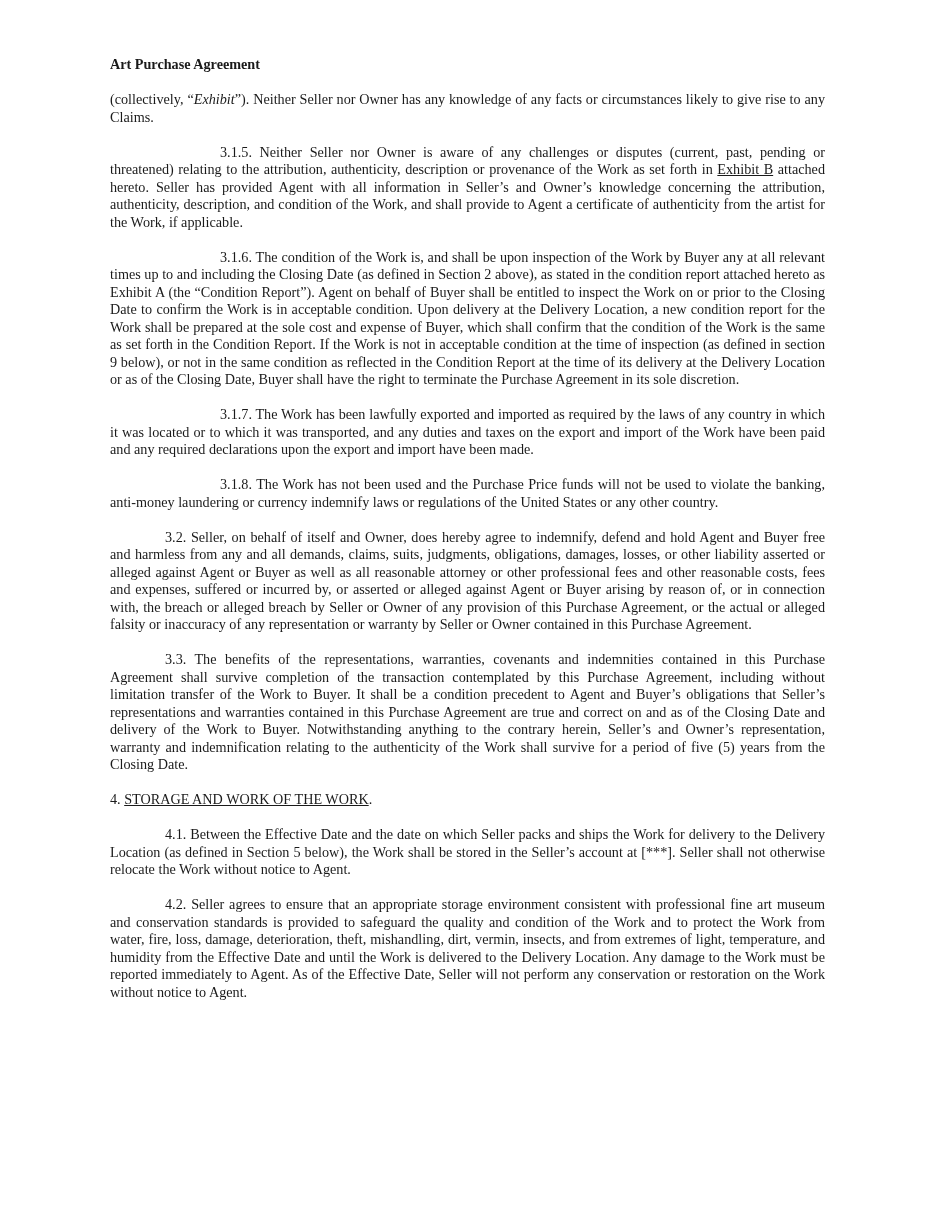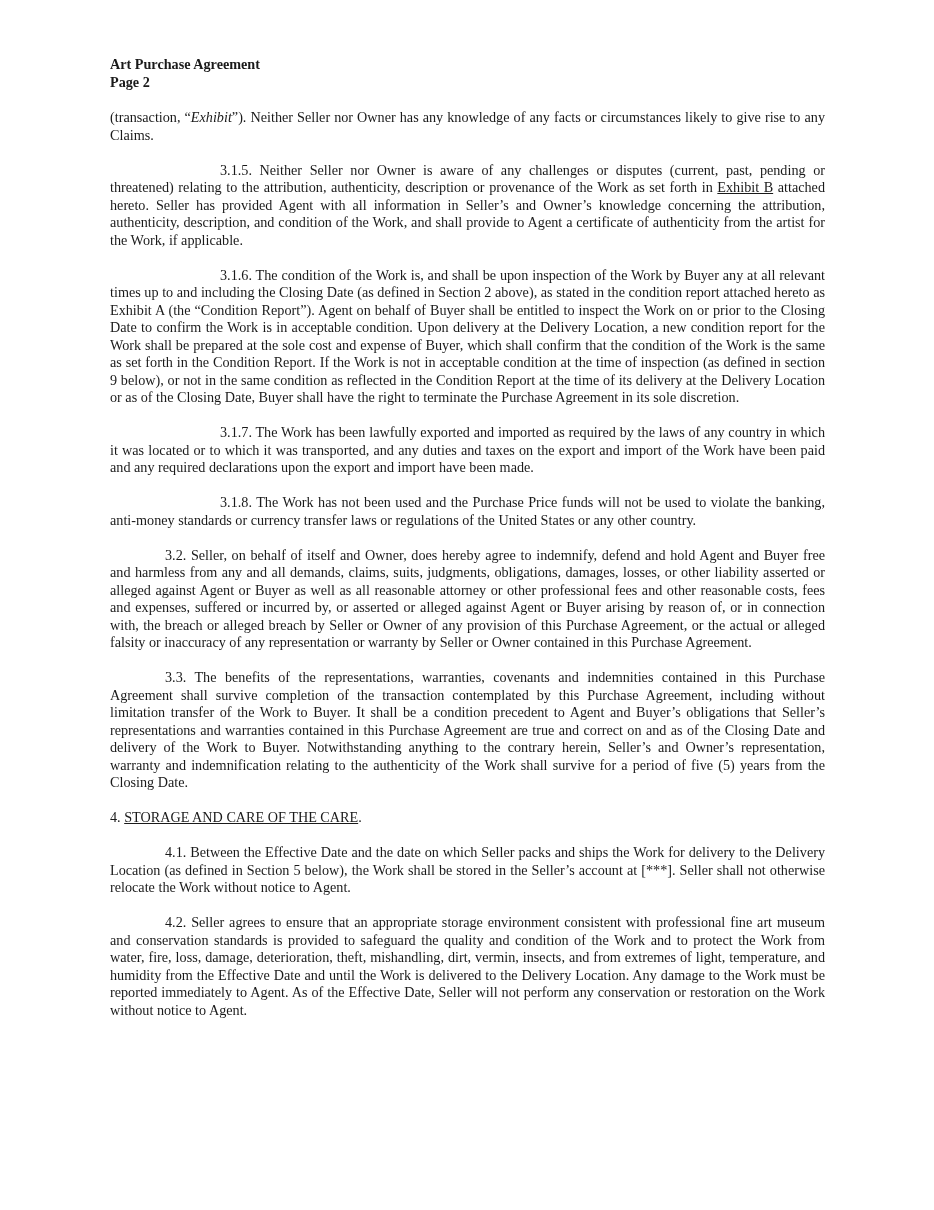--- a/index.html
+++ b/index.html
@@ -46,36 +46,35 @@
       line-height: 17.5px;
     }
   </style>
 </head>
 <body>
 
 <div class="page">
 
   <div class="header-block">
     <p class="header-line">Art Purchase Agreement</p>
-    <p class="header-line">Page 2</p>
   </div>
 
-  <p class="para"><span>(transaction, “</span><span class="i">Exhibit</span><span>”). Neither Seller nor Owner has any knowledge of any facts or circumstances likely to give rise to any Claims.</span></p>
+  <p class="para"><span>(collectively, “</span><span class="i">Exhibit</span><span>”). Neither Seller nor Owner has any knowledge of any facts or circumstances likely to give rise to any Claims.</span></p>
 
   <p class="para indent-sub"><span>3.1.5. Neither Seller nor Owner is aware of any challenges or disputes (current, past, pending or threatened) relating to the attribution, authenticity, description or provenance of the Work as set forth in </span><span class="u">Exhibit B</span><span> attached hereto. Seller has provided Agent with all information in Seller’s and Owner’s knowledge concerning the attribution, authenticity, description, and condition of the Work, and shall provide to Agent a certificate of authenticity from the artist for the Work, if applicable.</span></p>
 
   <p class="para indent-sub">3.1.6. The condition of the Work is, and shall be upon inspection of the Work by Buyer any at all relevant times up to and including the Closing Date  (as defined in Section 2 above), as stated in the condition report attached hereto as Exhibit A (the “Condition Report”). Agent on behalf of Buyer shall be entitled to inspect the Work on or prior to the Closing Date to confirm the Work is in acceptable condition.  Upon delivery at the Delivery Location, a new condition report for the Work shall be prepared at the sole cost and expense of Buyer, which shall confirm that the condition of the Work is the same as set forth in the Condition Report. If the Work is not in acceptable condition at the time of inspection (as defined in section 9 below), or not in the same condition as reflected in the Condition Report at the time of its delivery at the Delivery Location or as of the Closing Date, Buyer shall have the right to terminate the Purchase Agreement in its sole discretion.</p>
 
   <p class="para indent-sub">3.1.7. The Work has been lawfully exported and imported as required by the laws of any country in which it was located or to which it was transported, and any duties and taxes on the export and import of the Work have been paid and any required declarations upon the export and import have been made.</p>
 
-  <p class="para indent-sub">3.1.8. The Work has not been used and the Purchase Price funds will not be used to violate the banking, anti-money standards or currency transfer laws or regulations of the United States or any other country.</p>
+  <p class="para indent-sub">3.1.8. The Work has not been used and the Purchase Price funds will not be used to violate the banking, anti-money laundering or currency indemnify laws or regulations of the United States or any other country.</p>
 
   <p class="para indent-sec">3.2. Seller, on behalf of itself and Owner, does hereby agree to indemnify, defend and hold Agent and Buyer free and harmless from any and all demands, claims, suits, judgments, obligations, damages, losses, or other liability asserted or alleged against Agent or Buyer as well as all reasonable attorney or other professional fees and other reasonable costs, fees and expenses, suffered or incurred by, or asserted or alleged against Agent or Buyer arising by reason of, or in connection with, the breach or alleged breach by Seller or Owner of any provision of this Purchase Agreement, or the actual or alleged falsity or inaccuracy of any representation or warranty by Seller or Owner contained in this Purchase Agreement.</p>
 
   <p class="para indent-sec">3.3. The benefits of the representations, warranties, covenants and indemnities contained in this Purchase Agreement shall survive completion of the transaction contemplated by this Purchase Agreement, including without limitation transfer of the Work to Buyer. It shall be a condition precedent to Agent and Buyer’s obligations that Seller’s representations and warranties contained in this Purchase Agreement are true and correct on and as of the Closing Date and delivery of the Work to Buyer. Notwithstanding anything to the contrary herein, Seller’s and Owner’s representation, warranty and indemnification relating to the authenticity of the Work shall survive for a period of five (5) years from the Closing Date.</p>
 
-  <p class="section-heading"><span>4. </span><span class="u">STORAGE AND CARE OF THE CARE</span><span>.</span></p>
+  <p class="section-heading"><span>4. </span><span class="u">STORAGE AND WORK OF THE WORK</span><span>.</span></p>
 
   <p class="para indent-sec">4.1. Between the Effective Date and the date on which Seller packs and ships the Work for delivery to the Delivery Location (as defined in Section 5 below), the Work shall be stored in the Seller’s account at [***]. Seller shall not otherwise relocate the Work without notice to Agent.</p>
 
   <p class="para indent-sec">4.2. Seller agrees to ensure that an appropriate storage environment consistent with professional fine art museum and conservation standards is provided to safeguard the quality and condition of the Work and to protect the Work from water, fire, loss, damage, deterioration, theft, mishandling, dirt, vermin, insects, and from extremes of light, temperature, and humidity from the Effective Date and until the Work is delivered to the Delivery Location. Any damage to the Work must be reported immediately to Agent. As of the Effective Date, Seller will not perform any conservation or restoration on the Work without notice to Agent.</p>
 
 </div>
 
 </body></html>

